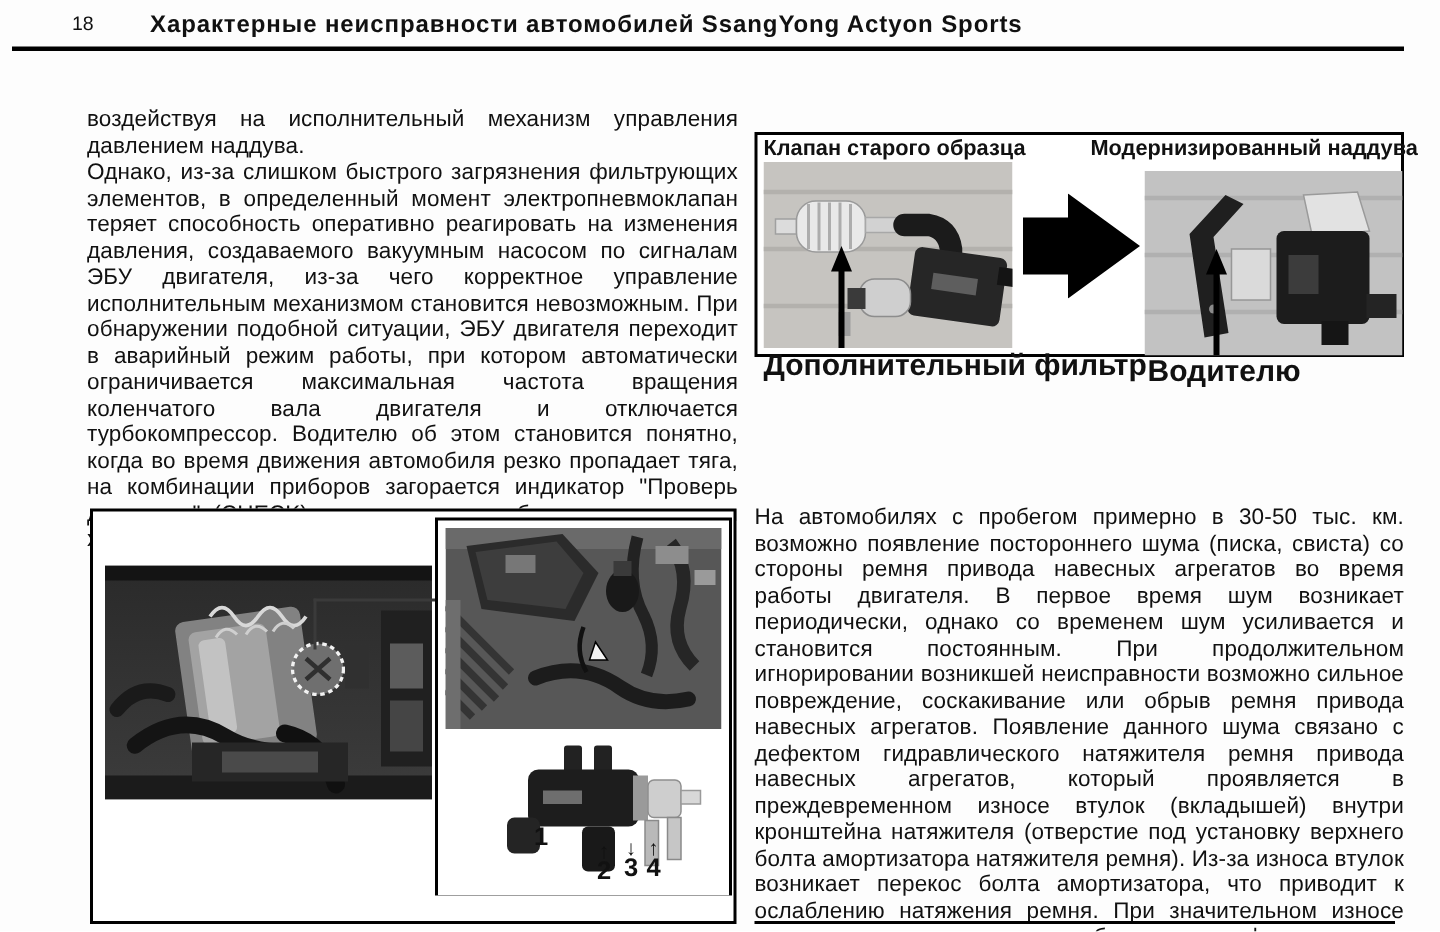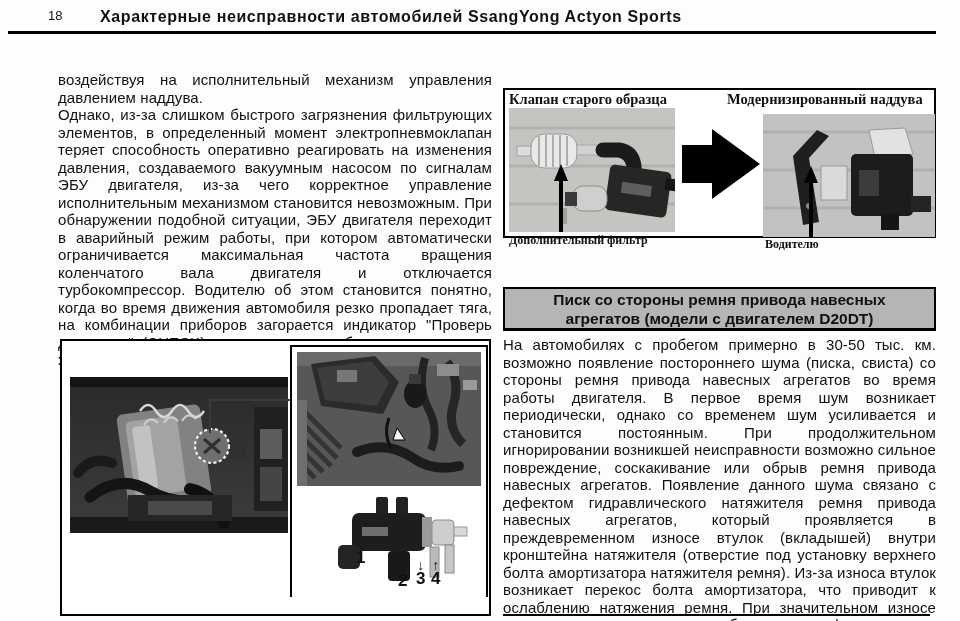--- a/index.html
+++ b/index.html
@@ -8,29 +8,29 @@
   .hdr-num{position:absolute;left:48px;top:8px;font-size:13px;font-weight:normal;}
   .hdr-title{position:absolute;left:100px;top:8px;width:840px;font-size:16px;font-weight:bold;letter-spacing:0.6px;}
   .hdr-rule{position:absolute;left:8px;top:31px;width:928px;height:3px;background:#000;}
 
   .body-text{font-size:15px;line-height:17.5px;text-align:justify;letter-spacing:0.1px;margin:0;}
   .col-left-text{position:absolute;left:58px;top:40px;width:434px;margin-top:31px;}
   .col-right{position:absolute;left:503px;top:40px;width:433px;}
   .italic-note{font-style:italic;}
 
   
-  .valve-fig{position:absolute;left:503px;top:88px;width:433px;height:150px;border:2px solid #000;background:#fff;box-sizing:border-box;font-family:Liberation Serif, serif;}
+  .valve-fig{position:absolute;left:503px;top:88px;width:433px;height:150px;border:2px solid #000;background:#fff;box-sizing:border-box;}
   .vf-title{position:absolute;font-size:14.5px;font-weight:bold;white-space:nowrap;}
   .vf-title-old{left:4px;top:1px;}
   .vf-title-new{left:222px;top:1px;}
   .vf-photo{position:absolute;}
   .vf-photo-old{left:4px;top:18px;}
   .vf-photo-new{left:258px;top:24px;}
   .vf-bigarrow{position:absolute;left:177px;top:39px;}
-  .vf-caption{position:absolute;font-size:12px;font-weight:bold;white-space:nowrap;}
+  .vf-caption{position:absolute;font-size:20px;font-weight:bold;white-space:nowrap;}
   .vf-caption-old{left:4px;top:143px;}
   .vf-caption-new{left:260px;top:147px;}
 
   
   .section-box{position:absolute;left:503px;top:287px;width:433px;height:44px;box-sizing:border-box;
                background:#b5b5b5;border:2px solid #000;border-bottom-width:3px;
                display:flex;align-items:center;justify-content:center;text-align:center;}
   .section-box span{font-size:15.5px;font-weight:bold;line-height:19px;padding:0 18px;}
 
   .right-body{position:absolute;left:503px;top:336px;width:433px;}
@@ -215,23 +215,20 @@
       <rect x="118" y="100" width="18" height="16" fill="#151515"></rect>
       <rect x="148" y="82" width="20" height="16" fill="#242424"></rect>
       <polygon points="48,52 55,69 41,69" fill="#000"></polygon>
       <rect x="46" y="68" width="4" height="55" fill="#000"></rect>
     </svg>
 
     <div class="vf-caption vf-caption-old">Дополнительный фильтр</div>
     <div class="vf-caption vf-caption-new">Водителю</div>
   </div>
 
-  <div class="section-box">
-    <span>Писк со стороны ремня привода навесных агрегатов (модели с двигателем D20DT)</span>
-  </div>
 
   <div class="right-body">
     <p class="body-text">На автомобилях с пробегом примерно в 30-50 тыс. км. возможно появление постороннего шума (писка, свиста) со стороны ремня привода навесных агрегатов во время работы двигателя. В первое время шум возникает периодически, однако со временем шум усиливается и становится постоянным. При продолжительном игнорировании возникшей неисправности возможно сильное повреждение, соскакивание или обрыв ремня привода навесных агрегатов. Появление данного шума связано с дефектом гидравлического натяжителя ремня привода навесных агрегатов, который проявляется в преждевременном износе втулок (вкладышей) внутри кронштейна натяжителя (отверстие под установку верхнего болта амортизатора натяжителя ремня). Из-за износа втулок возникает перекос болта амортизатора, что приводит к ослаблению натяжения ремня. При значительном износе втулок возможно заклинивание болта и его деформация, что станет причиной соскакивания ремня привода навесных агрегатов.</p>
   </div>
 
   <div class="bottom-rule"></div>
 
 </div>
 
 </body></html>

